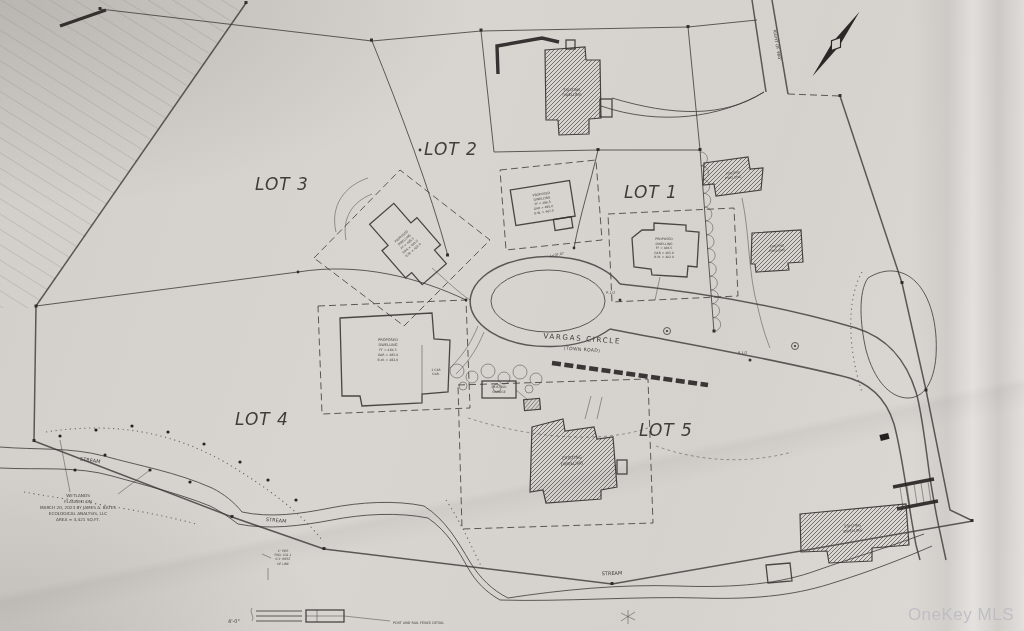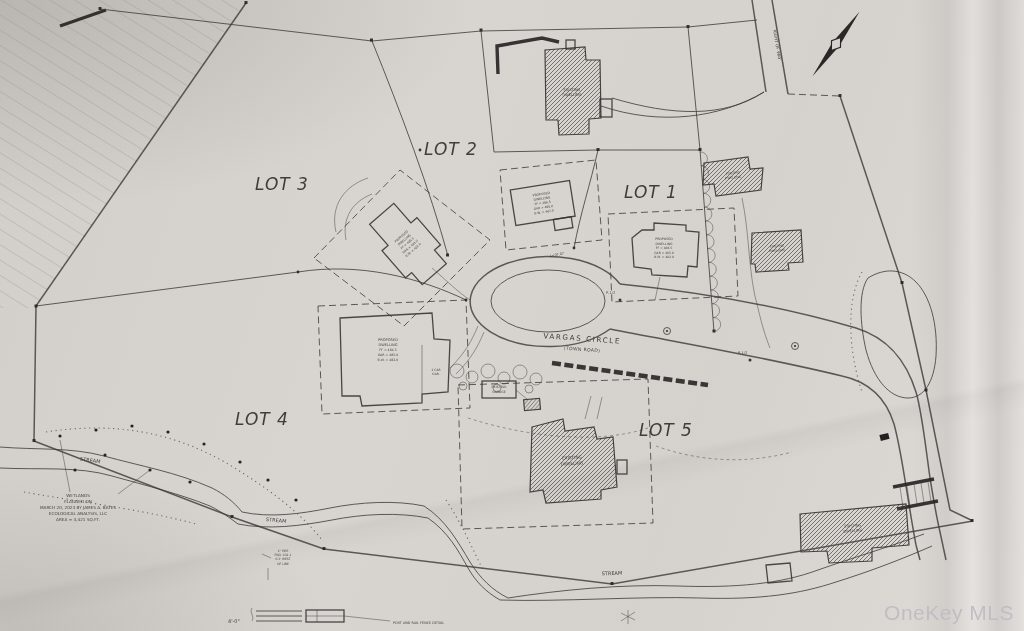--- a/index.html
+++ b/index.html
@@ -29,21 +29,21 @@
   .t7{font-size:7.2px;letter-spacing:1.6px;}
   .t5{font-size:5px;}
   .t45{font-size:4.5px;letter-spacing:.4px;}
   .t42{font-size:4.2px;}
   .t36{font-size:3.6px;}
   .t34{font-size:3.4px;}
   .t32{font-size:3.2px;}
   .t3{font-size:3px;}
   .mid{text-anchor:middle;}
   .watermark{position:absolute;right:10px;bottom:6px;font-family:"Liberation Sans",sans-serif;
-    font-size:21px;color:#bdbdc3;letter-spacing:.5px;opacity:.95;}
+    font-size:17px;color:#bdbdc3;letter-spacing:.5px;opacity:.95;}
 </style>
 </head>
 <body>
 
 <div class="page">
 <svg width="1024" height="631" viewBox="0 0 1024 631">
   <defs>
     <pattern id="hb" width="4" height="4" patternUnits="userSpaceOnUse" patternTransform="rotate(0)">
       <path d="M0,4 L4,0" stroke="#4e4c49" stroke-width=".8"></path>
     </pattern>

